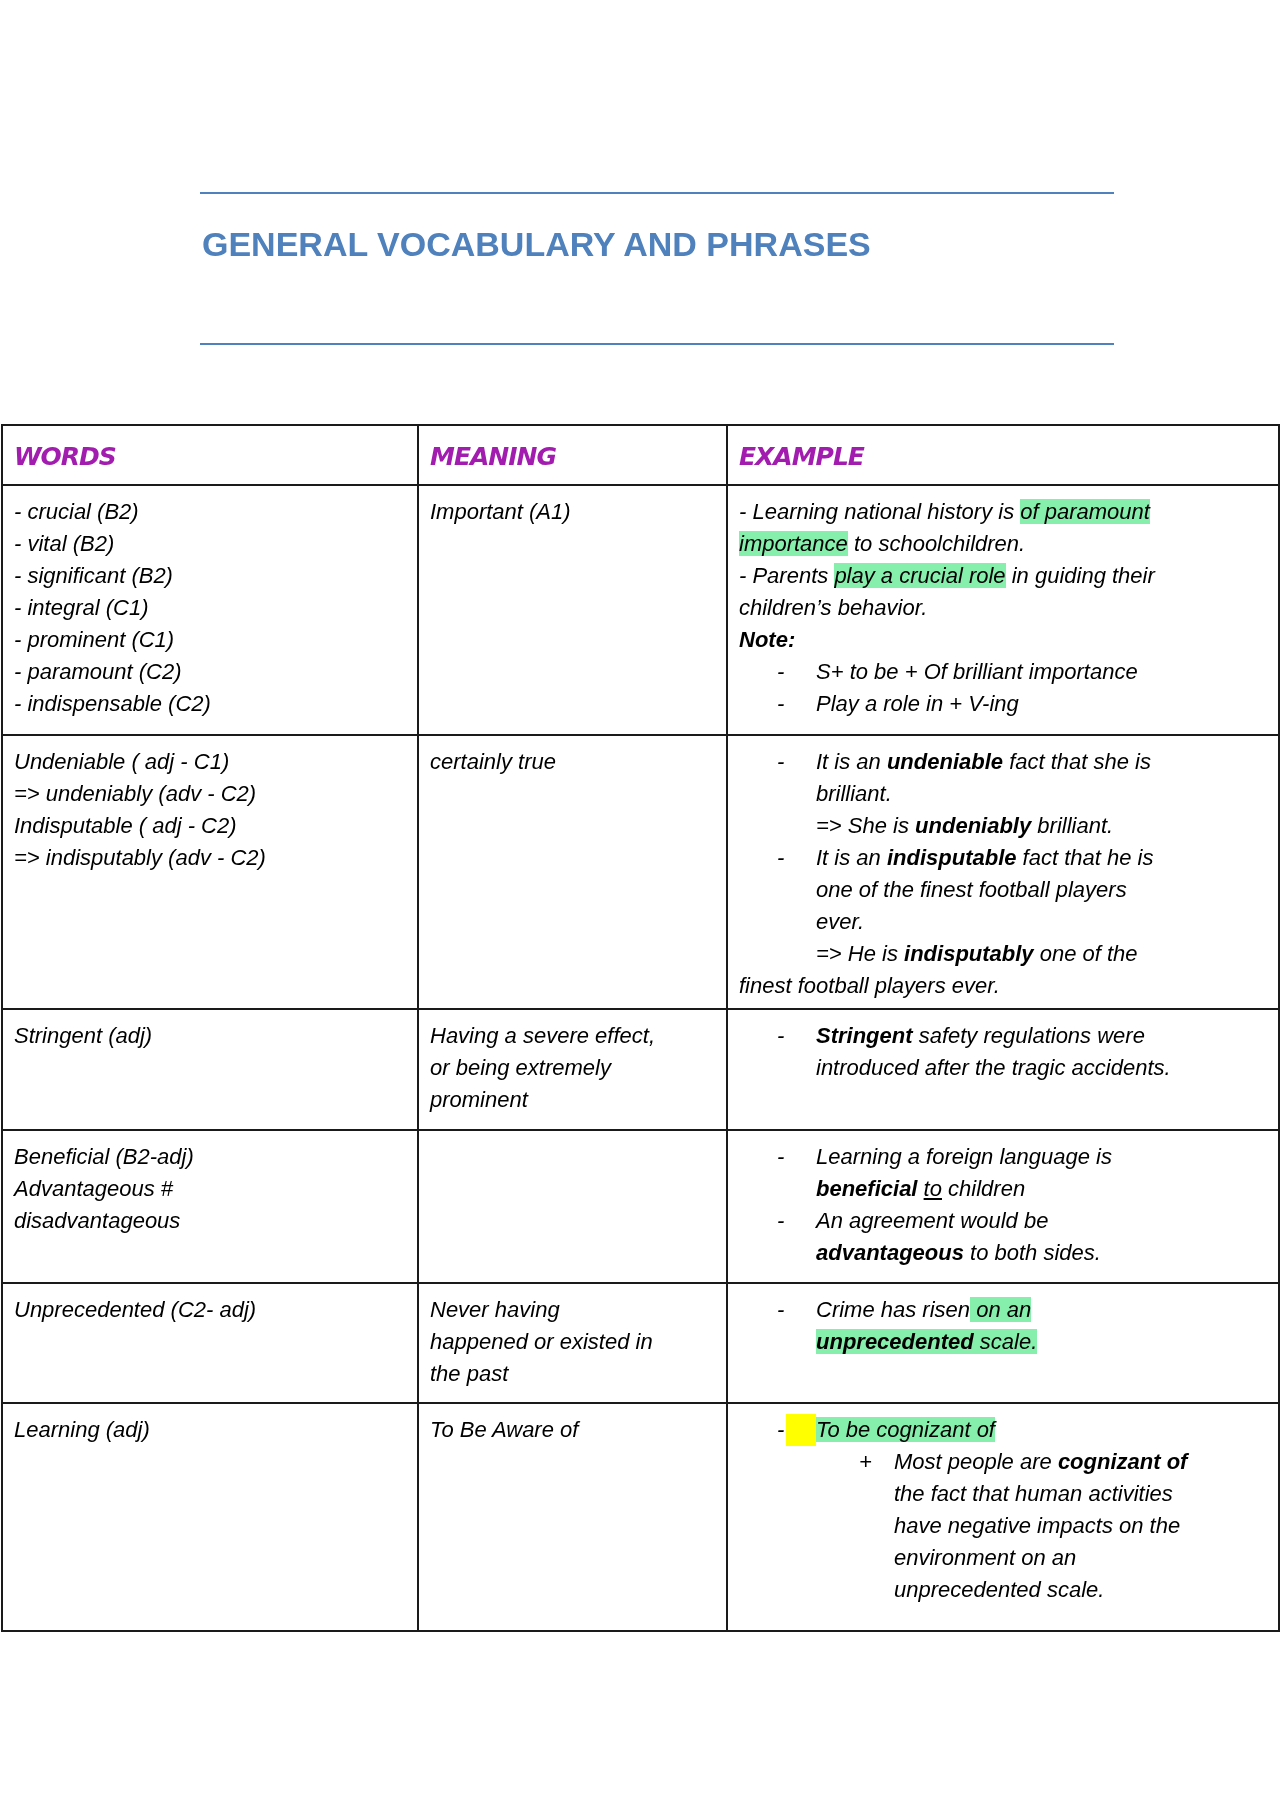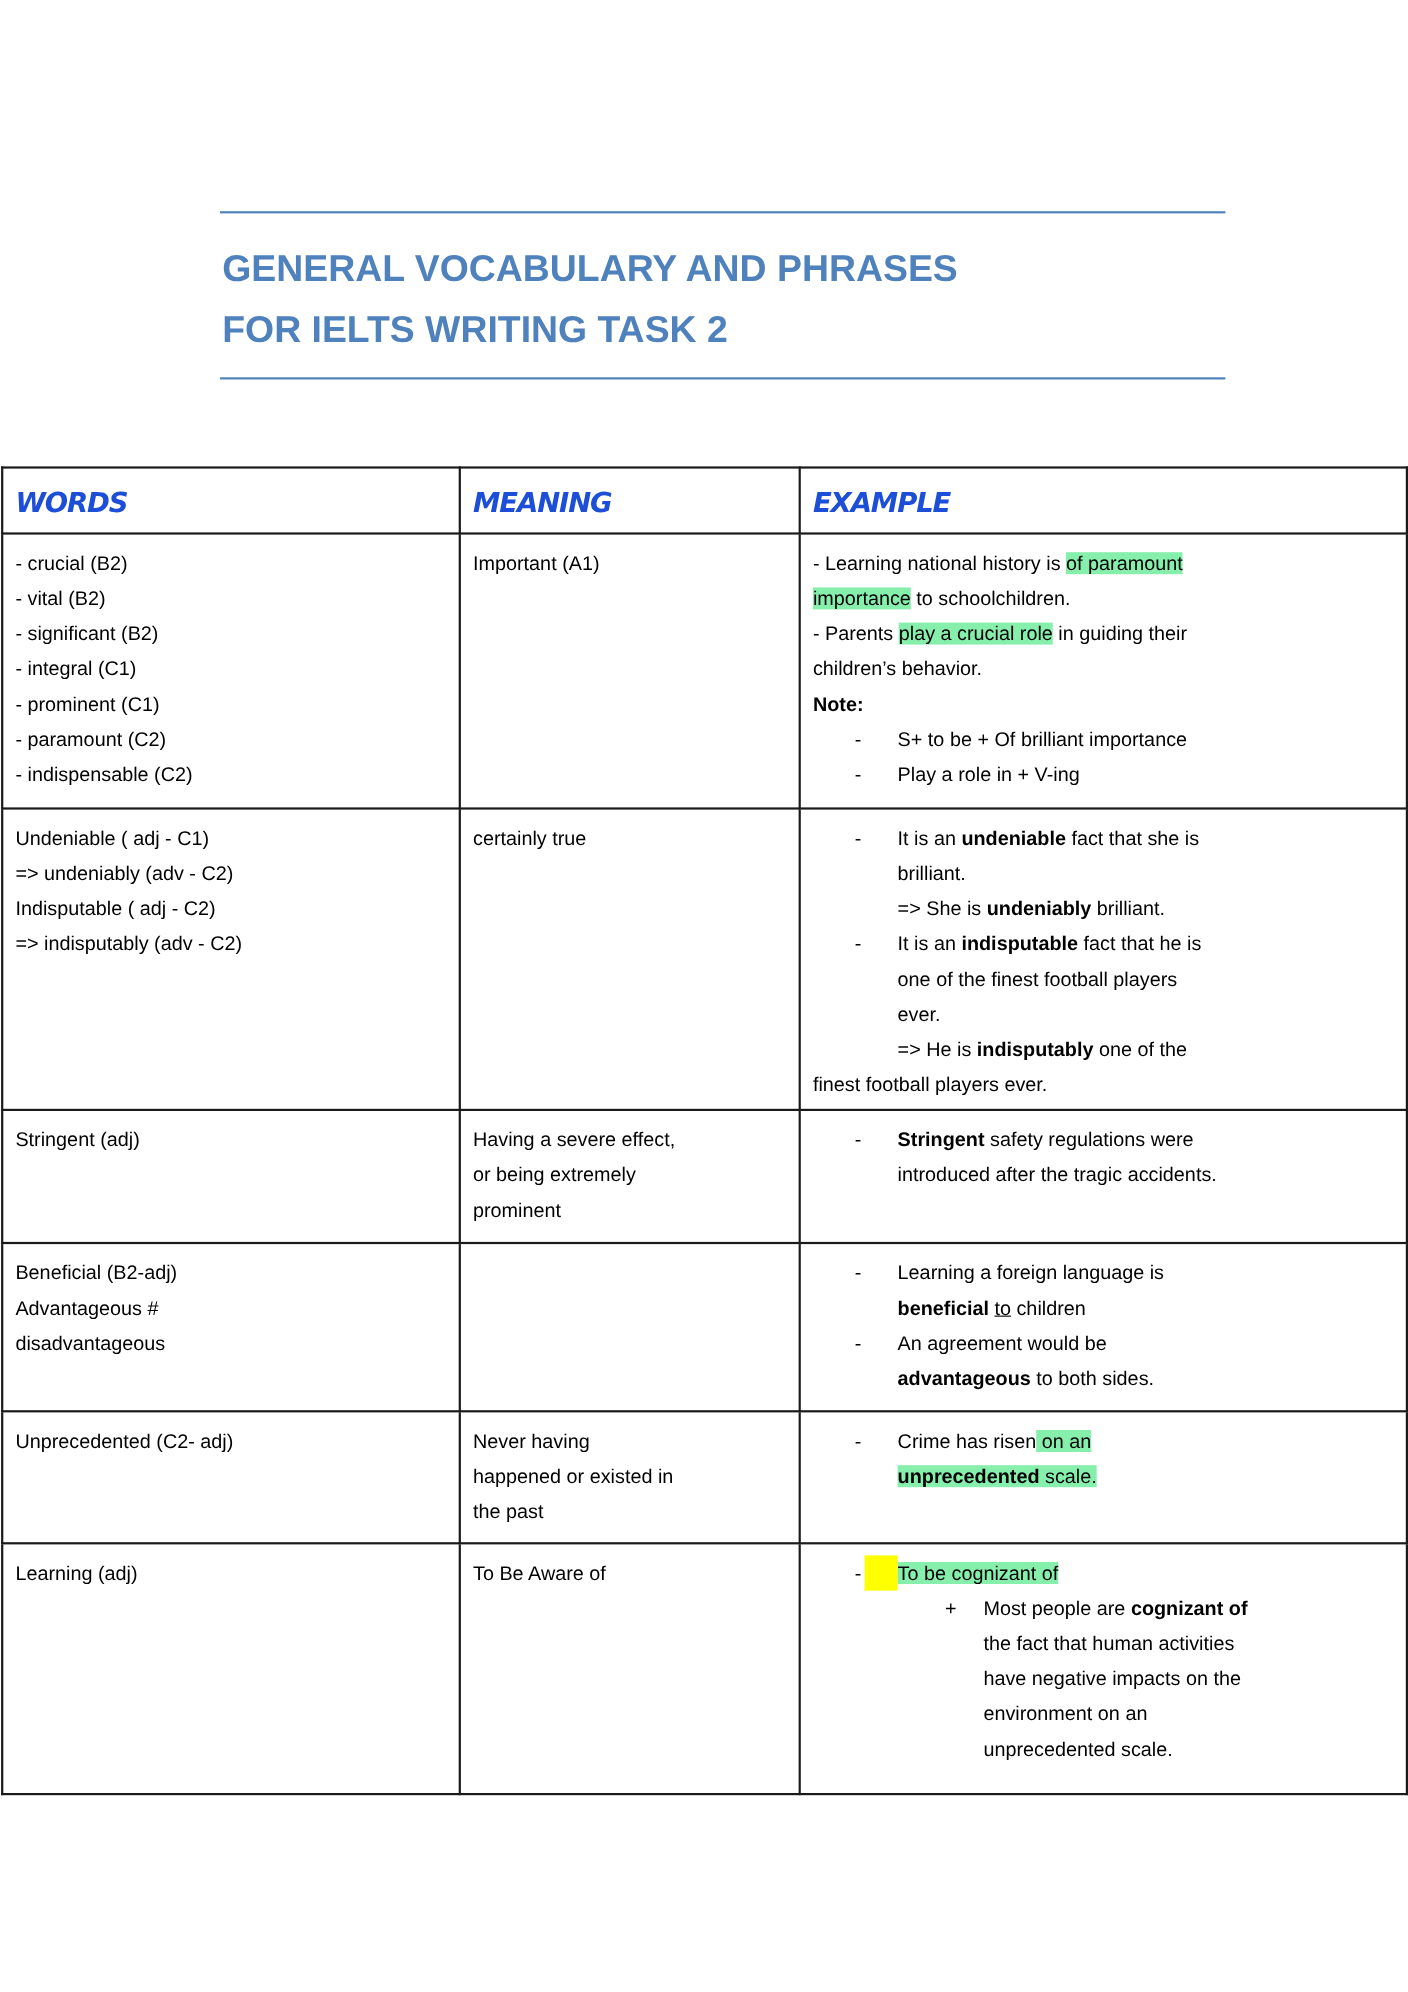--- a/index.html
+++ b/index.html
@@ -16,25 +16,25 @@
     font-size: 34px; line-height: 56px; color: #4f81bd; white-space: nowrap;
   }
   .title span { display: block; }
 
   table.vocab {
     position: absolute; left: 1px; top: 424px; width: 1277px;
     border-collapse: collapse; table-layout: fixed;
   }
   table.vocab td, table.vocab th {
     border: 2px solid #1a1a1a; vertical-align: top; text-align: left;
-    font-size: 18px; line-height: 32px; padding: 10px 11px 6px 11px;
+    font-size: 22px; line-height: 32px; padding: 10px 11px 6px 11px; font-style: italic;
   }
   table.vocab th {
     font-family: "DejaVu Sans", sans-serif; font-style: italic; font-weight: bold;
-    font-size: 25px; color: #1d4ed8; height: 54px; vertical-align: middle; padding-top: 4px; padding-bottom: 0;
+    font-size: 25px; color: #a21caf; height: 54px; vertical-align: middle; padding-top: 4px; padding-bottom: 0;
     letter-spacing: -1px;
   }
   col.c1 { width: 416px; } col.c2 { width: 309px; } col.c3 { width: 552px; }
   .line { display: block; white-space: nowrap; }
   .hl { background: #86efac; }
   b { font-weight: bold; }
   u { text-decoration: underline; text-align: right; }
   .bl { position: relative; display: block; padding-left: 77px; }
   .bl > .mk { position: absolute; left: 38px; top: 0; }
   .bl.hlmark > .mk { left: 38px; }
@@ -43,21 +43,20 @@
   .sub > .mk { position: absolute; left: 120px; top: 0; }
   .cont { display: block; padding-left: 77px; }
 </style>
 </head>
 <body>
 
 <div class="title-block">
   <div class="rule"></div>
   <div class="title">
     <span>GENERAL VOCABULARY AND PHRASES</span>
-    <span>FOR IELTS WRITING TASK 2</span>
   </div>
   <div class="rule bottom"></div>
 </div>
 
 <table class="vocab">
   <colgroup>
       <col class="c1">
       <col class="c2">
       <col class="c3">
     </colgroup>

